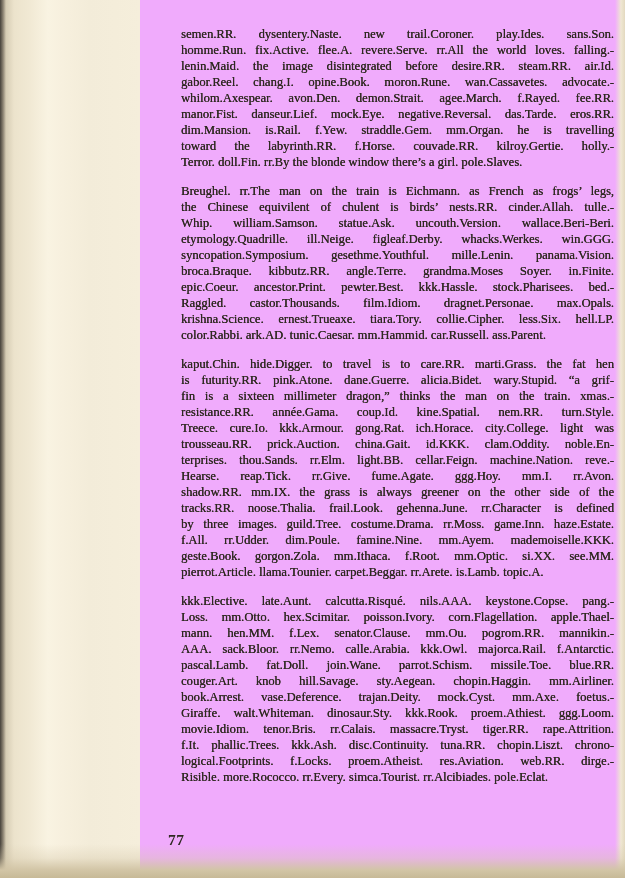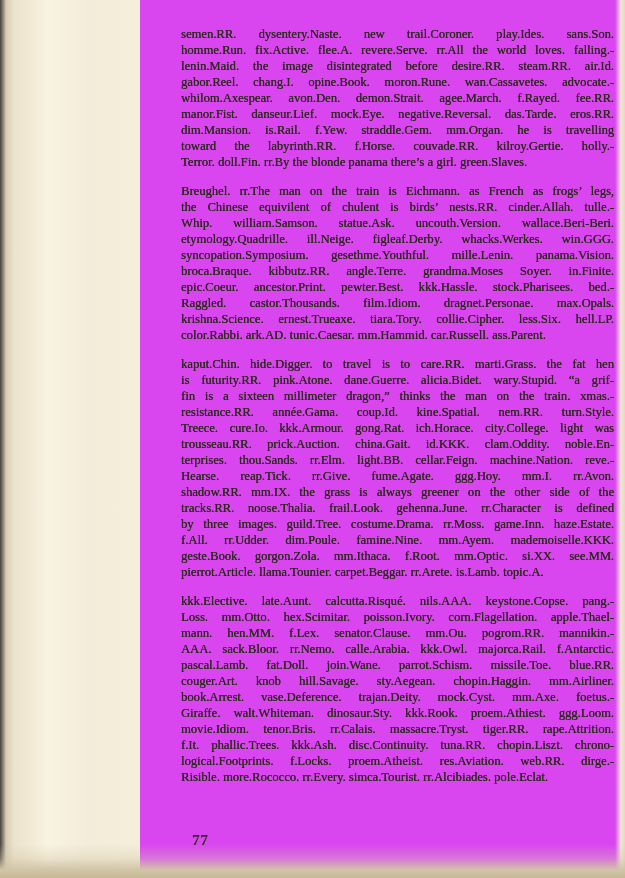--- a/index.html
+++ b/index.html
@@ -11,21 +11,21 @@
     height: 878px;
     position: relative;
     overflow: hidden;
     background: #f5eedb;
     font-family: "Liberation Serif", "DejaVu Serif", serif;
   }
   
   .scan {
     position: absolute;
     inset: 0;
-    background: #d946ef;
+    background: #f0abfc;
   }
   
   .binding-edge {
     position: absolute;
     left: 0; top: 0; bottom: 0;
     width: 140px;
     background: linear-gradient(90deg,
       #46413a 0px,
       #8a8171 3px,
       #d6ccb4 6px,
@@ -73,21 +73,21 @@
     text-align-last: justify;
     height: 16px;
     overflow: hidden;
     white-space: normal;
   }
   .line.last {
     text-align-last: left;
   }
   .page-number {
     position: absolute;
-    left: 192px;
+    left: 168px;
     top: 831px;
     font-size: 15.5px;
     font-weight: bold;
     letter-spacing: 0.5px;
     color: #2f2921;
   }
 </style>
 </head>
 <body>
 
@@ -97,21 +97,21 @@
   <div class="text-block">
       <div class="paragraph">
         <div class="line">semen.RR. dysentery.Naste. new trail.Coroner. play.Ides. sans.Son.</div>
         <div class="line">homme.Run. fix.Active. flee.A. revere.Serve. rr.All the world loves. falling.-</div>
         <div class="line">lenin.Maid. the image disintegrated before desire.RR. steam.RR. air.Id.</div>
         <div class="line">gabor.Reel. chang.I. opine.Book. moron.Rune. wan.Cassavetes. advocate.-</div>
         <div class="line">whilom.Axespear. avon.Den. demon.Strait. agee.March. f.Rayed. fee.RR.</div>
         <div class="line">manor.Fist. danseur.Lief. mock.Eye. negative.Reversal. das.Tarde. eros.RR.</div>
         <div class="line">dim.Mansion. is.Rail. f.Yew. straddle.Gem. mm.Organ. he is travelling</div>
         <div class="line">toward the labyrinth.RR. f.Horse. couvade.RR. kilroy.Gertie. holly.-</div>
-        <div class="line last">Terror. doll.Fin. rr.By the blonde panama there’s a girl. green.Slaves.</div>
+        <div class="line last">Terror. doll.Fin. rr.By the blonde window there’s a girl. pole.Slaves.</div>
       </div>
       <div class="paragraph">
         <div class="line">Breughel. rr.The man on the train is Eichmann. as French as frogs’ legs,</div>
         <div class="line">the Chinese equivilent of chulent is birds’ nests.RR. cinder.Allah. tulle.-</div>
         <div class="line">Whip. william.Samson. statue.Ask. uncouth.Version. wallace.Beri-Beri.</div>
         <div class="line">etymology.Quadrille. ill.Neige. figleaf.Derby. whacks.Werkes. win.GGG.</div>
         <div class="line">syncopation.Symposium. gesethme.Youthful. mille.Lenin. panama.Vision.</div>
         <div class="line">broca.Braque. kibbutz.RR. angle.Terre. grandma.Moses Soyer. in.Finite.</div>
         <div class="line">epic.Coeur. ancestor.Print. pewter.Best. kkk.Hassle. stock.Pharisees. bed.-</div>
         <div class="line">Raggled. castor.Thousands. film.Idiom. dragnet.Personae. max.Opals.</div>

